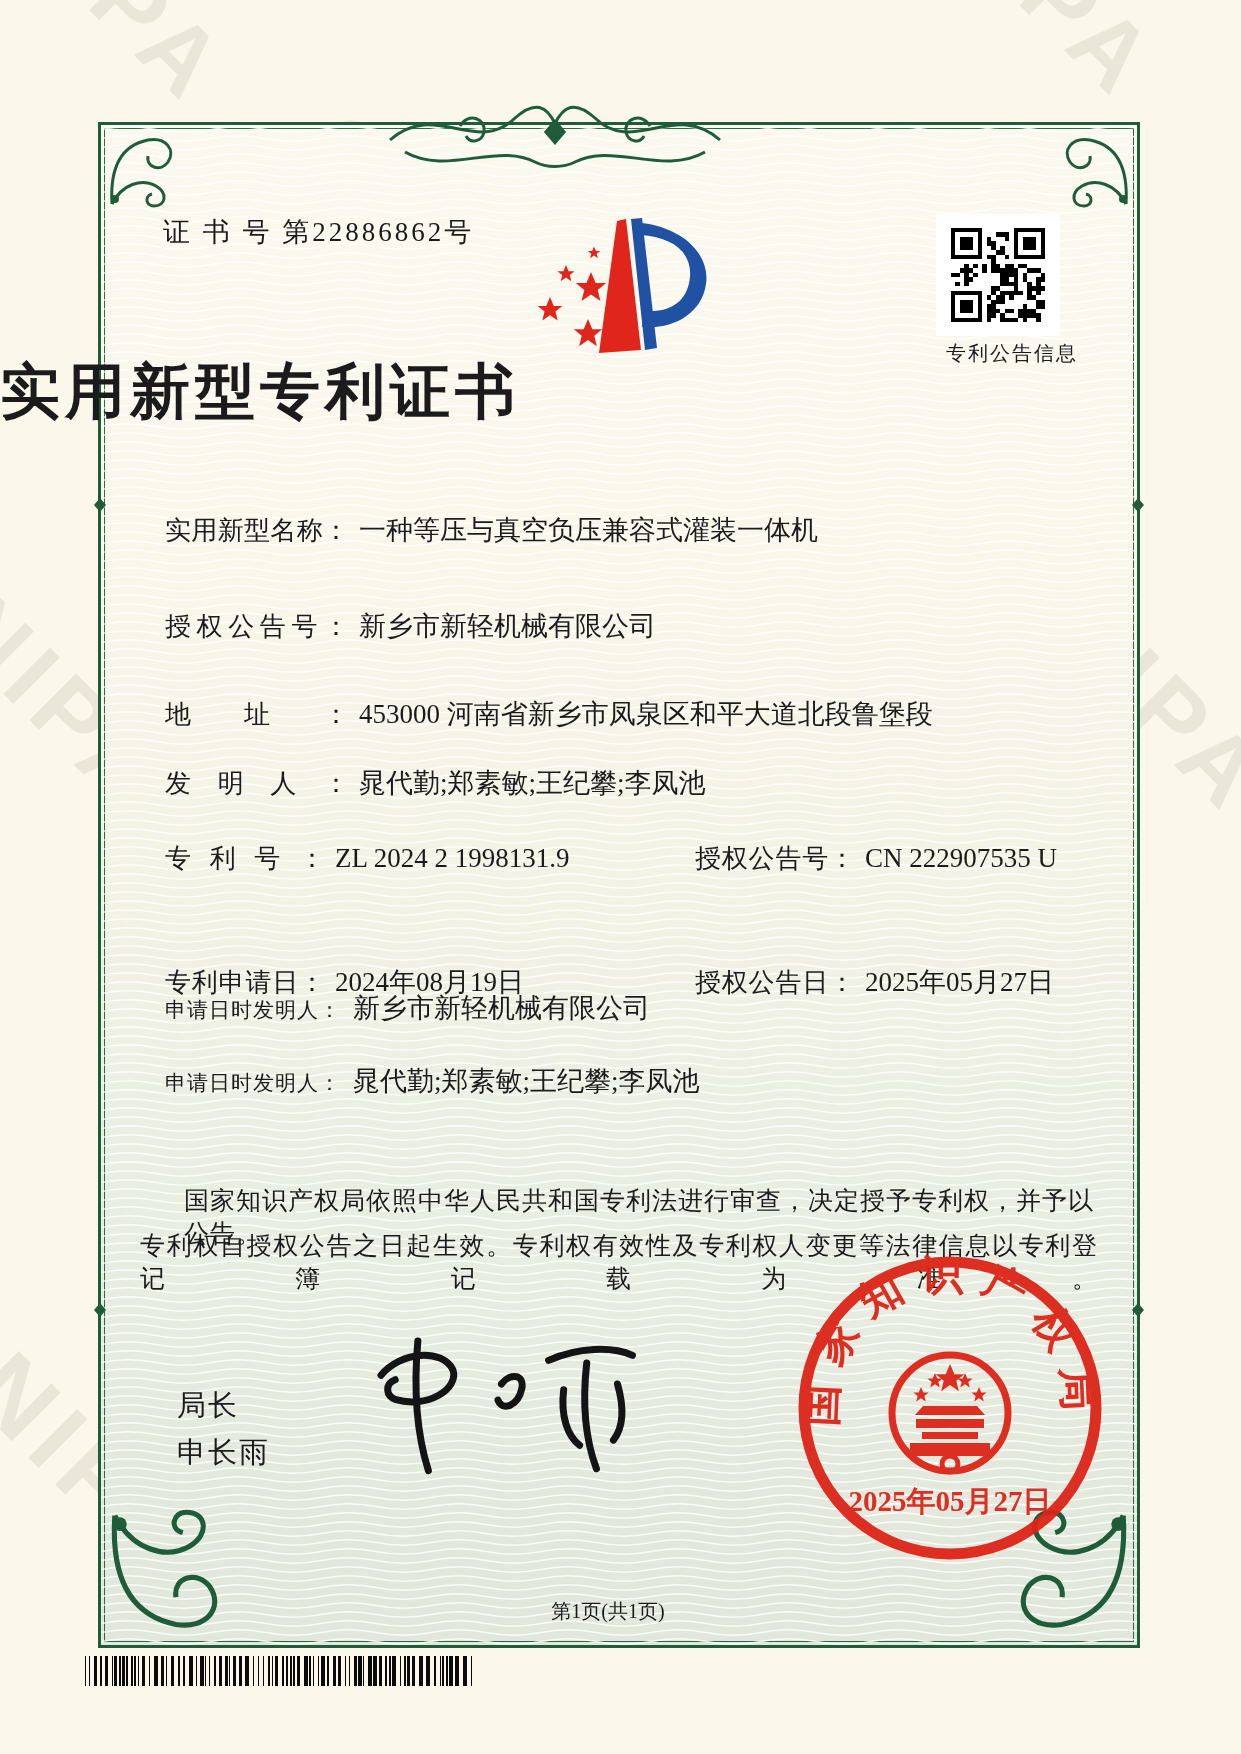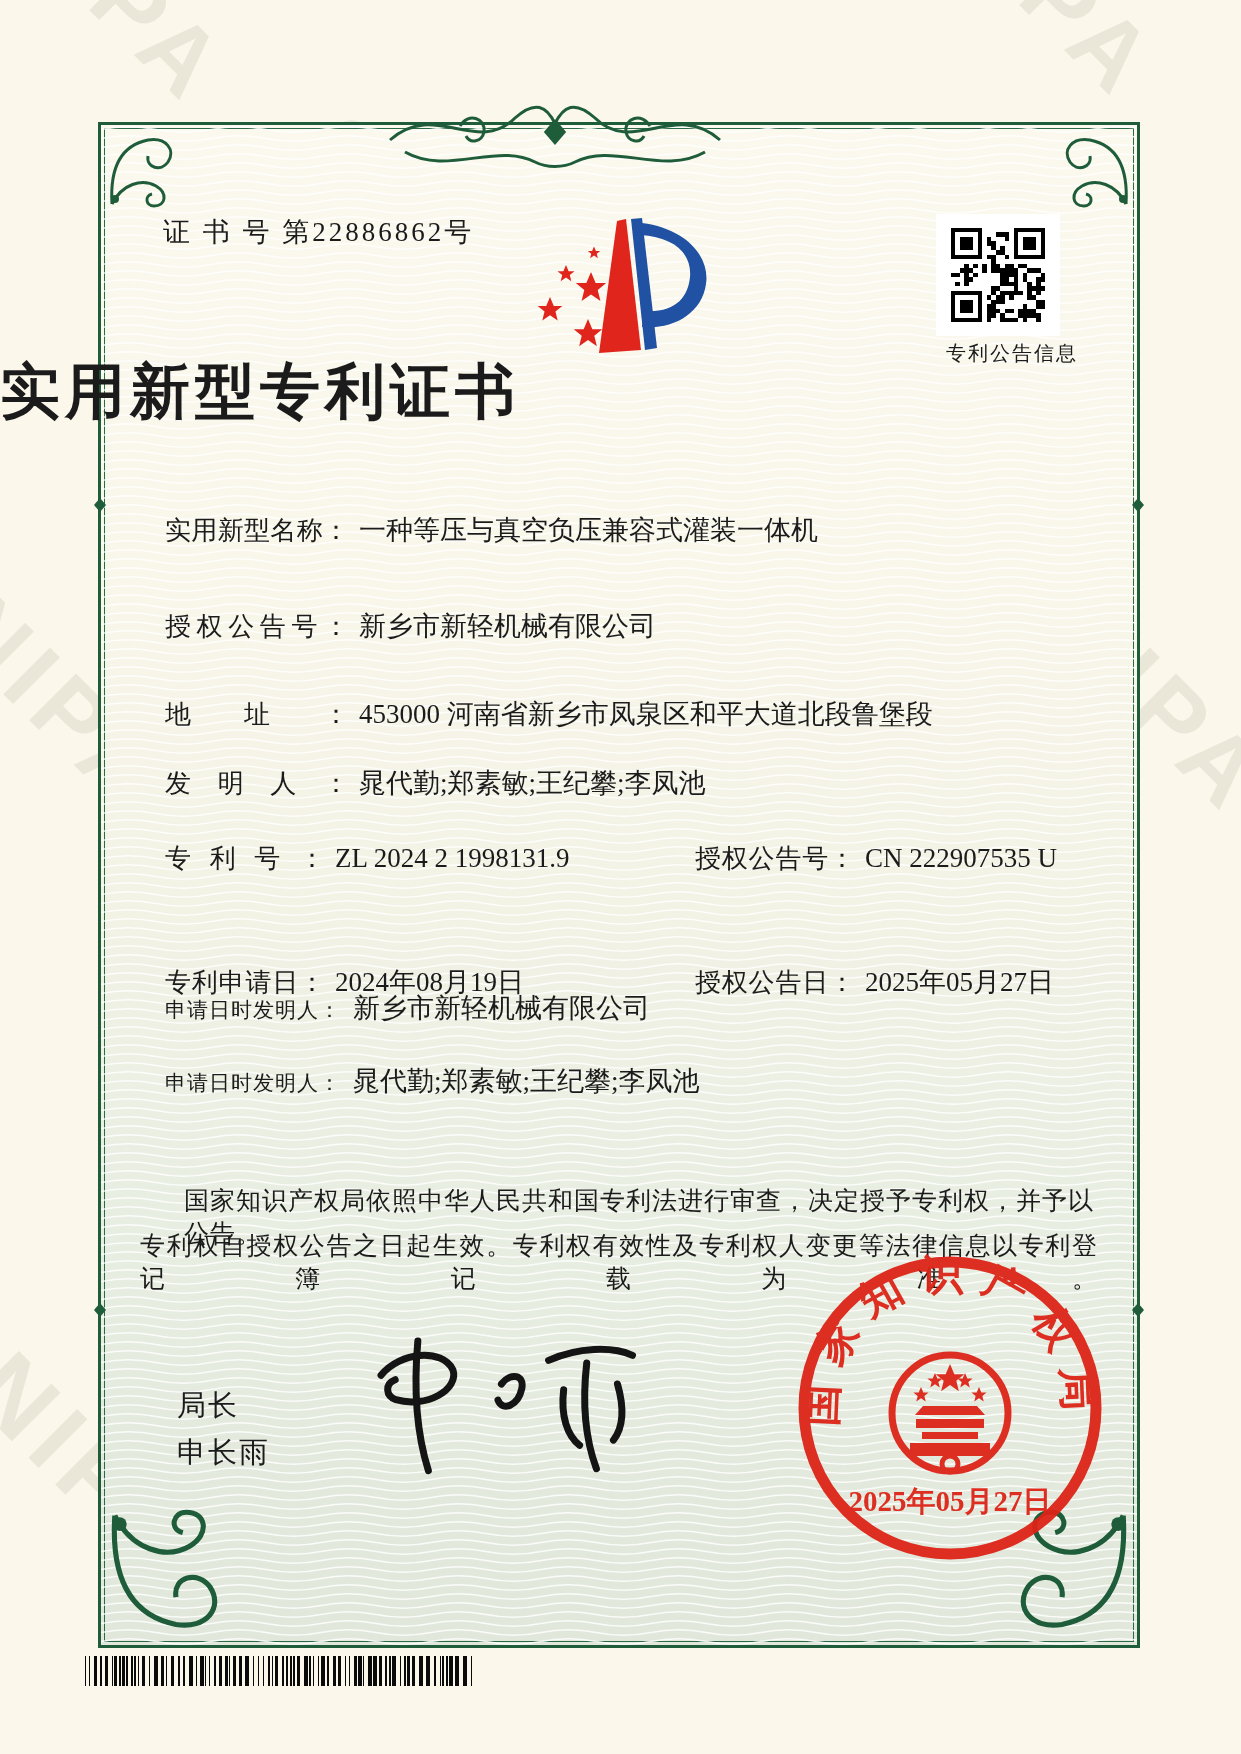--- a/index.html
+++ b/index.html
@@ -337,20 +337,21 @@
         <path d="M120,162 L190,162 L182,153 L128,153 Z"></path>
         <rect x="121" y="166" width="68" height="9"></rect>
         <rect x="127" y="179" width="56" height="7"></rect>
         <rect x="115" y="190" width="80" height="13"></rect>
       </g>
       <circle cx="155" cy="211" r="8" fill="none" stroke="#dd2418" stroke-width="5"></circle>
     </g>
     <text x="155" y="258" text-anchor="middle" fill="#dd2418" font-size="29" font-weight="700" font-family="'Liberation Serif',serif">2025年05月27日</text>
   </svg>
 
+  <div class="abs footer">第1页(共1页)</div>
 
   <svg class="abs barcode-svg" width="390" height="30" viewBox="0 0 390 30" id="barcode">
       <rect x="0" y="0" width="1" height="30" fill="#0a0a0a"></rect>
       <rect x="4" y="0" width="1" height="30" fill="#0a0a0a"></rect>
       <rect x="9" y="0" width="3" height="30" fill="#0a0a0a"></rect>
       <rect x="15" y="0" width="2" height="30" fill="#0a0a0a"></rect>
       <rect x="20" y="0" width="3" height="30" fill="#0a0a0a"></rect>
       <rect x="27" y="0" width="1" height="30" fill="#0a0a0a"></rect>
       <rect x="29" y="0" width="3" height="30" fill="#0a0a0a"></rect>
       <rect x="34" y="0" width="2" height="30" fill="#0a0a0a"></rect>

